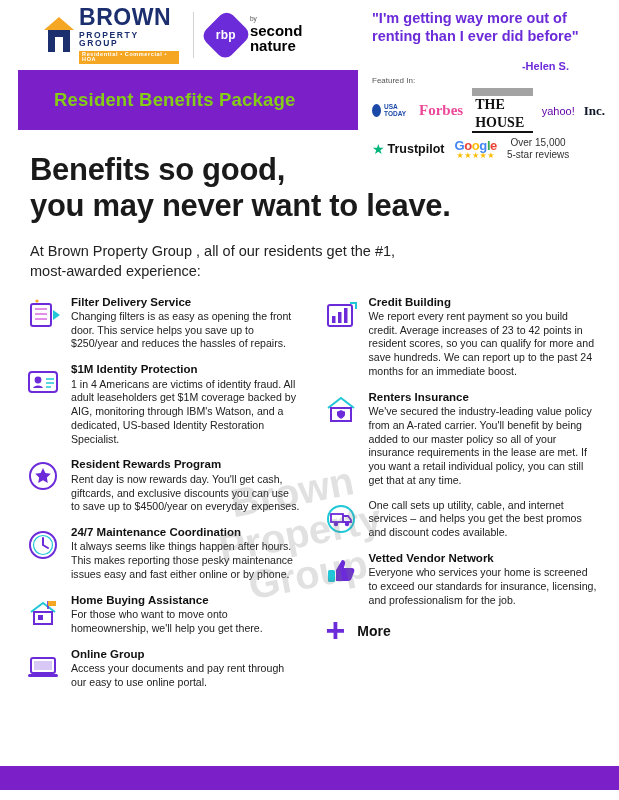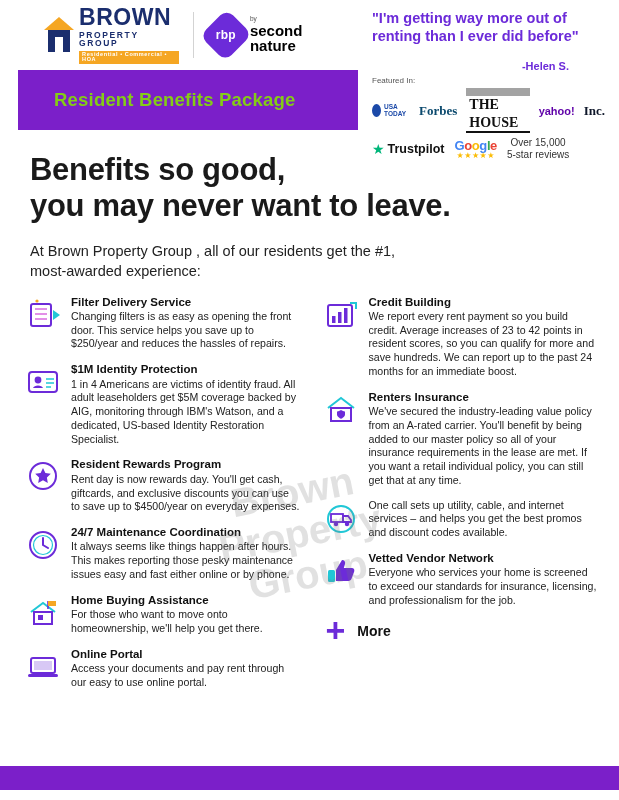--- a/index.html
+++ b/index.html
@@ -131,28 +131,28 @@
     margin-bottom: 4px;
   }
   .press-usa {
     display: flex; align-items: center; gap: 3px;
     font-size: 6.5px; color: #1b49a8; font-weight: bold; line-height: 1;
   }
   .usa-dot {
     width: 13px; height: 13px; border-radius: 50%;
     background: #1b49a8;
   }
-  .press-forbes { font-family: "Liberation Serif", serif; font-size: 13px; font-weight: bold; color: #0c4a6e; }
+  .press-forbes { font-family: "Liberation Serif", serif; font-size: 15px; font-weight: bold; color: #ec4899; }
   .press-house {
     font-family: "Liberation Serif", serif;
     font-size: 14px; font-weight: bold; color: #111;
     border-top: 8px solid #a3a3a3; border-bottom: 2px solid #111;
     padding: 0 3px; line-height: 1.25;
   }
-  .press-yahoo { font-size: 11px; font-weight: bold; color: #5f00a8; }
+  .press-yahoo { font-size: 11px; font-weight: normal; color: #5f00a8; }
   .press-inc { font-family: "Liberation Serif", serif; font-size: 13px; font-weight: bold; color: #0f172a; }
   .review-row { display: flex; align-items: center; gap: 10px; }
   .trustpilot { display: flex; align-items: center; gap: 3px; }
   .tp-star { color: #00b67a; font-size: 14px; line-height: 1; }
   .tp-name { font-size: 12.5px; font-weight: bold; color: #111; }
   .google { text-align: center; line-height: 1; }
   .g-name { font-size: 13px; font-weight: bold; letter-spacing: -0.4px; }
   .g-b { color: #4285f4; } .g-r { color: #ea4335; } .g-y { color: #fbbc05; } .g-g { color: #34a853; }
   .g-stars { color: #fbbc05; font-size: 8px; letter-spacing: 0.5px; }
   .reviews-text {
@@ -339,21 +339,21 @@
         <div class="b-icon">
           <svg width="36" height="36" viewBox="0 0 36 36">
             <rect x="3" y="8" width="28" height="20" rx="3" fill="none" stroke="#6c2bd9" stroke-width="2"></rect>
             <circle cx="12" cy="16" r="3.4" fill="#6c2bd9"></circle>
             <path d="M7 24c1-3.4 9-3.4 10 0z" fill="#6c2bd9"></path>
             <path d="M20 15h8M20 19h8M20 23h5" stroke="#21c7d6" stroke-width="1.6"></path>
           </svg>
         </div>
         <div class="b-text">
           <div class="b-title">$1M Identity Protection</div>
-          <div class="b-desc">1 in 4 Americans are victims of identity fraud. All adult leaseholders get $5M coverage backed by AIG, monitoring through IBM's Watson, and a dedicated, US-based Identity Restoration Specialist.</div>
+          <div class="b-desc">1 in 4 Americans are victims of identity fraud. All adult leaseholders get $1M coverage backed by AIG, monitoring through IBM's Watson, and a dedicated, US-based Identity Restoration Specialist.</div>
         </div>
       </div>
 
       <div class="benefit">
         <div class="b-icon">
           <svg width="36" height="36" viewBox="0 0 36 36">
             <circle cx="17" cy="17" r="13" fill="none" stroke="#6c2bd9" stroke-width="2"></circle>
             <path d="M17 9l2.4 4.9 5.4.8-3.9 3.8.9 5.4-4.8-2.6-4.8 2.6.9-5.4-3.9-3.8 5.4-.8z" fill="#6c2bd9"></path>
           </svg>
         </div>
@@ -395,21 +395,21 @@
 
       <div class="benefit">
         <div class="b-icon">
           <svg width="36" height="36" viewBox="0 0 36 36">
             <rect x="5" y="9" width="24" height="15" rx="2" fill="none" stroke="#6c2bd9" stroke-width="2"></rect>
             <rect x="8" y="12" width="18" height="9" fill="#d8c8f5"></rect>
             <rect x="2" y="25" width="30" height="3" rx="1.5" fill="#6c2bd9"></rect>
           </svg>
         </div>
         <div class="b-text">
-          <div class="b-title">Online Portal</div>
+          <div class="b-title">Online Group</div>
           <div class="b-desc">Access your documents and pay rent through our easy to use online portal.</div>
         </div>
       </div>
 
     </div>
 
     <div class="col">
 
       <div class="benefit">
         <div class="b-icon">

